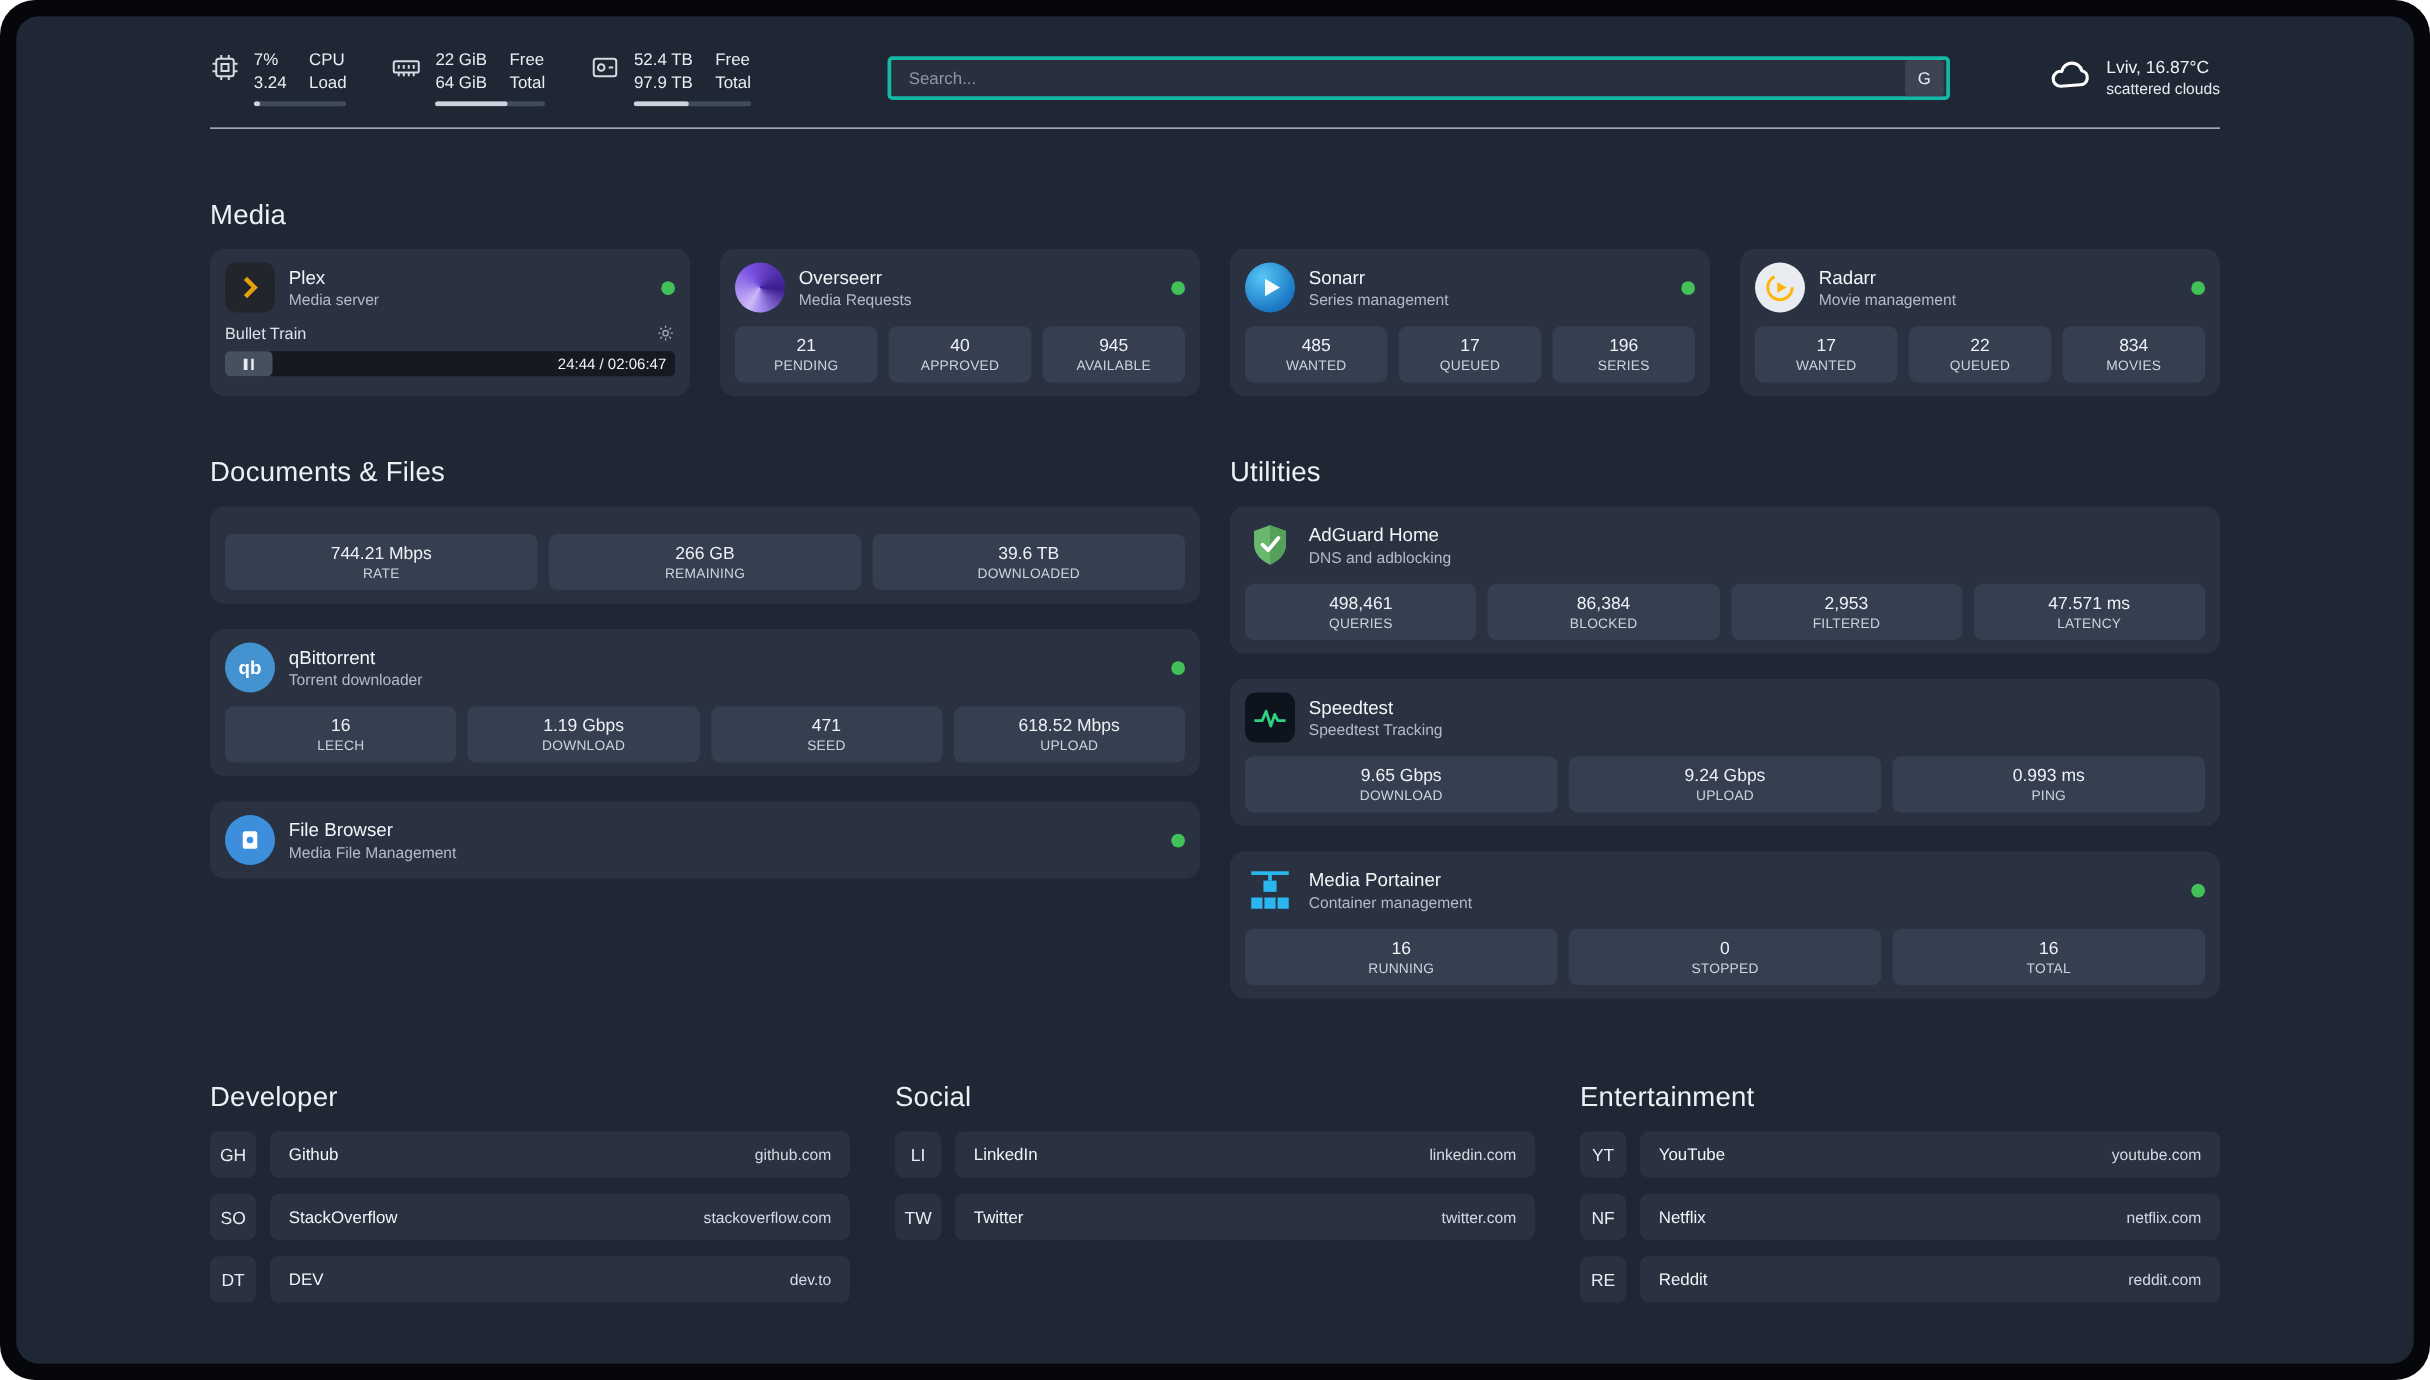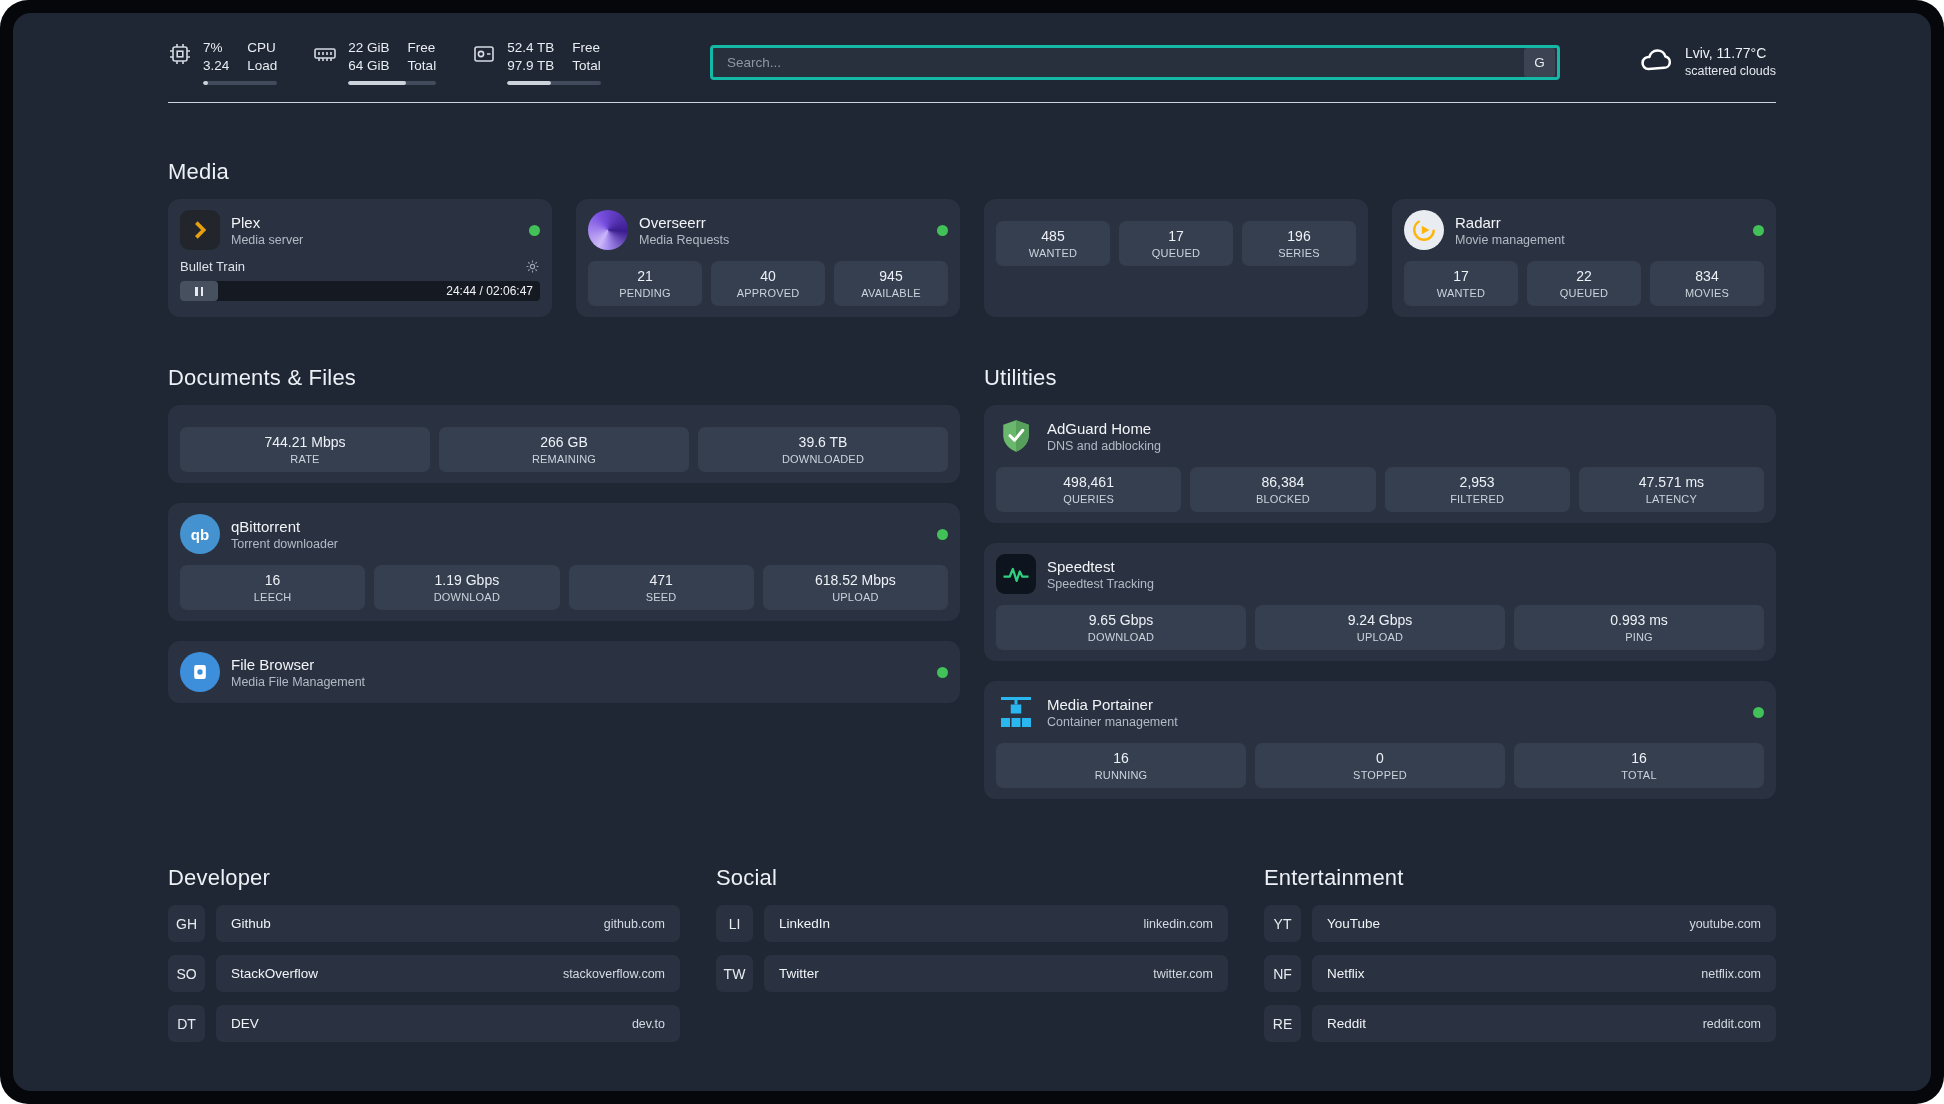--- a/index.html
+++ b/index.html
@@ -175,21 +175,21 @@
       <button class="g-btn">G</button>
     </div>
 
     <div class="weather">
       <span>
         <svg width="36" height="36" viewBox="0 0 24 24" fill="none" stroke="#ffffff" stroke-width="1.7" stroke-linecap="round" stroke-linejoin="round">
               <path d="M7 18a4 4 0 1 1 .6-7.96A5.5 5.5 0 0 1 18.3 9.7 3.8 3.8 0 0 1 17.4 17.2z"></path>
             </svg>
       </span>
       <div class="weather-meta">
-        <span class="weather-loc">Lviv, 11.77°C</span>
+        <span class="weather-loc">Lviv, 16.87°C</span>
         <span class="weather-cond">scattered clouds</span>
       </div>
     </div>
   </div>
 
   <hr class="divider">
 
   <div class="media-section">
     <div class="section-title">Media</div>
     <div class="media-grid">
@@ -244,20 +244,30 @@
             <div class="stat-l">APPROVED</div>
           </div>
           <div class="stat">
             <div class="stat-v">945</div>
             <div class="stat-l">AVAILABLE</div>
           </div>
         </div>
       </div>
 
       <div class="card">
+        <div class="app-head">
+          <div class="app-icon icon-sonarr">
+                <span class="tri"></span>
+              </div>
+          <div class="app-meta">
+            <span class="app-name">Sonarr</span>
+            <span class="app-sub">Series management</span>
+          </div>
+          <span class="dot"></span>
+        </div>
         <div class="stats">
           <div class="stat">
             <div class="stat-v">485</div>
             <div class="stat-l">WANTED</div>
           </div>
           <div class="stat">
             <div class="stat-v">17</div>
             <div class="stat-l">QUEUED</div>
           </div>
           <div class="stat">

